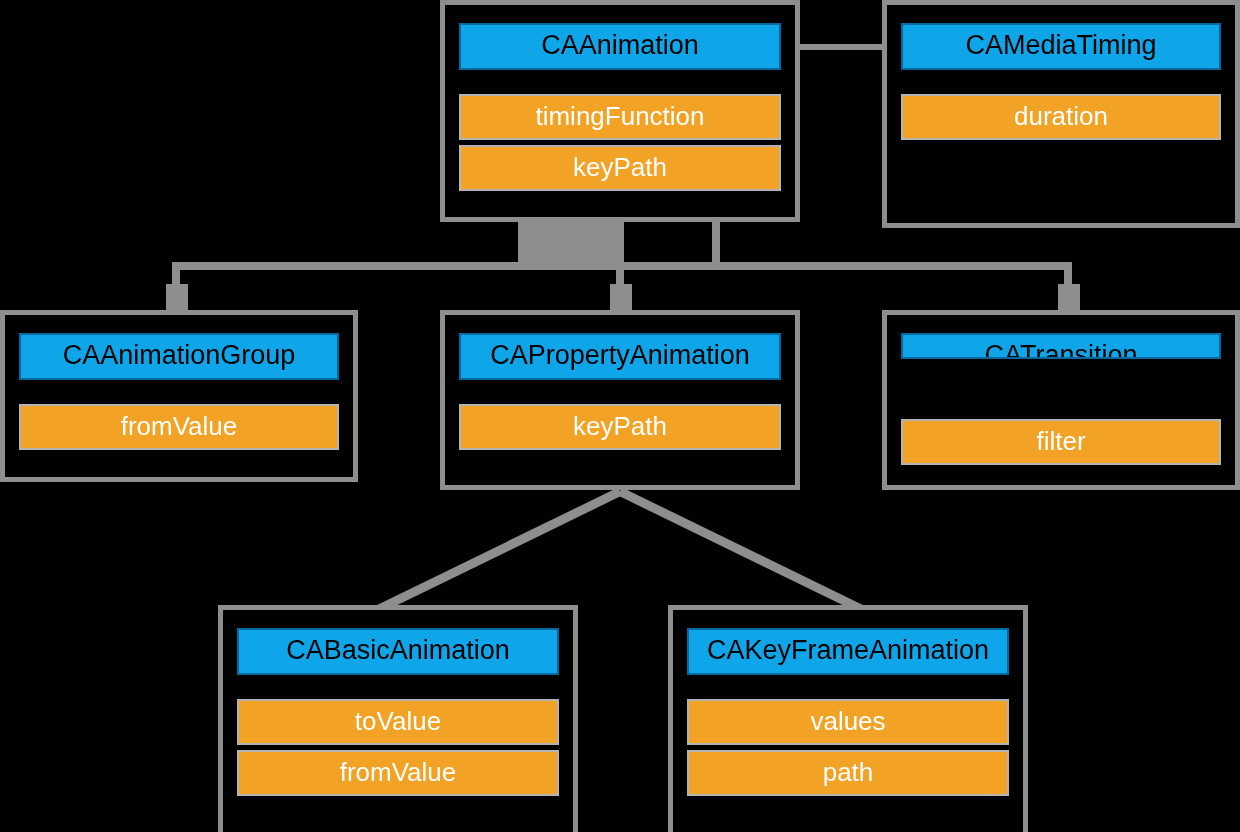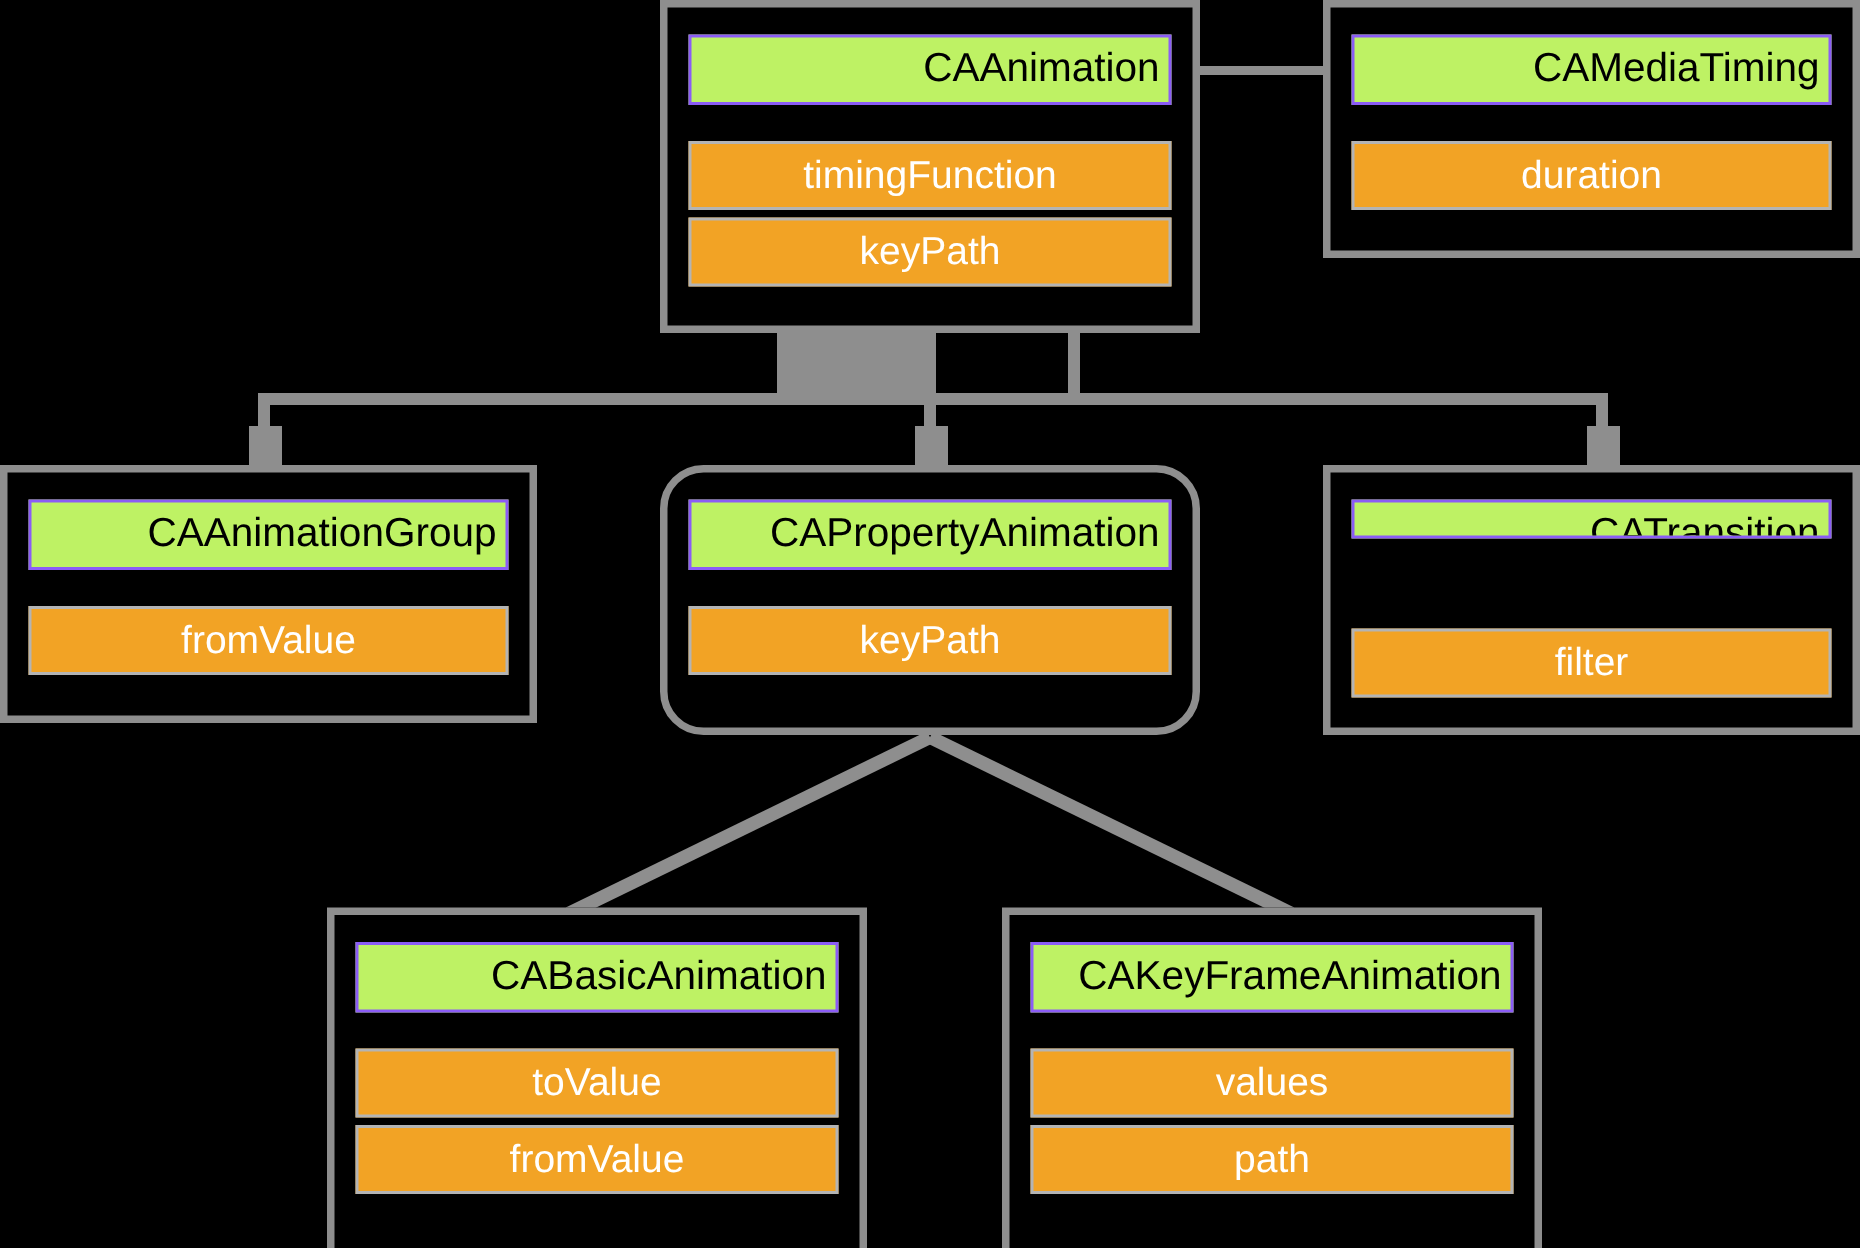--- a/index.html
+++ b/index.html
@@ -35,24 +35,24 @@
     position: absolute;
     box-sizing: border-box;
     border: 5px solid #8e8e8e;
     background: #000000;
     padding: 18px 14px 20px 14px;
     display: flex;
     flex-direction: column;
   }
   .class-title {
     box-sizing: border-box;
-    background: #bef264;
-    border: 2px solid #8b5cf6;
+    background: #0ea5e9;
+    border: 2px solid #0369a1;
     color: #000000;
-    text-align: right;
+    text-align: center;
     font-size: 27px;
     line-height: 1.0;
     padding: 7px 6px 9px 6px;
     white-space: nowrap;
     overflow: hidden;
   }
   .prop-group {
     margin-top: 24px;
     display: flex;
     flex-direction: column;
@@ -101,35 +101,35 @@
               transform: rotate(26deg);"></div>
 
   <div class="class-box" style="left:440px; top:0px; width:360px; height:222px;">
     <div class="class-title">CAAnimation</div>
     <div class="prop-group">
       <div class="prop">timingFunction</div>
       <div class="prop">keyPath</div>
     </div>
   </div>
 
-  <div class="class-box" style="left:882px; top:0px; width:358px; height:172px;">
+  <div class="class-box" style="left:882px; top:0px; width:358px; height:228px;">
     <div class="class-title">CAMediaTiming</div>
     <div class="prop-group">
       <div class="prop">duration</div>
     </div>
   </div>
 
   <div class="class-box" style="left:0px; top:310px; width:358px; height:172px;">
     <div class="class-title">CAAnimationGroup</div>
     <div class="prop-group">
       <div class="prop">fromValue</div>
     </div>
   </div>
 
-  <div class="class-box" style="left:440px; top:310px; width:360px; height:180px;border-radius:29px;">
+  <div class="class-box" style="left:440px; top:310px; width:360px; height:180px;">
     <div class="class-title">CAPropertyAnimation</div>
     <div class="prop-group">
       <div class="prop">keyPath</div>
     </div>
   </div>
 
   <div class="class-box" style="left:882px; top:310px; width:358px; height:180px;gap:36px;">
     <div class="class-title">CATransition</div>
     <div class="prop-group">
       <div class="prop">filter</div>

